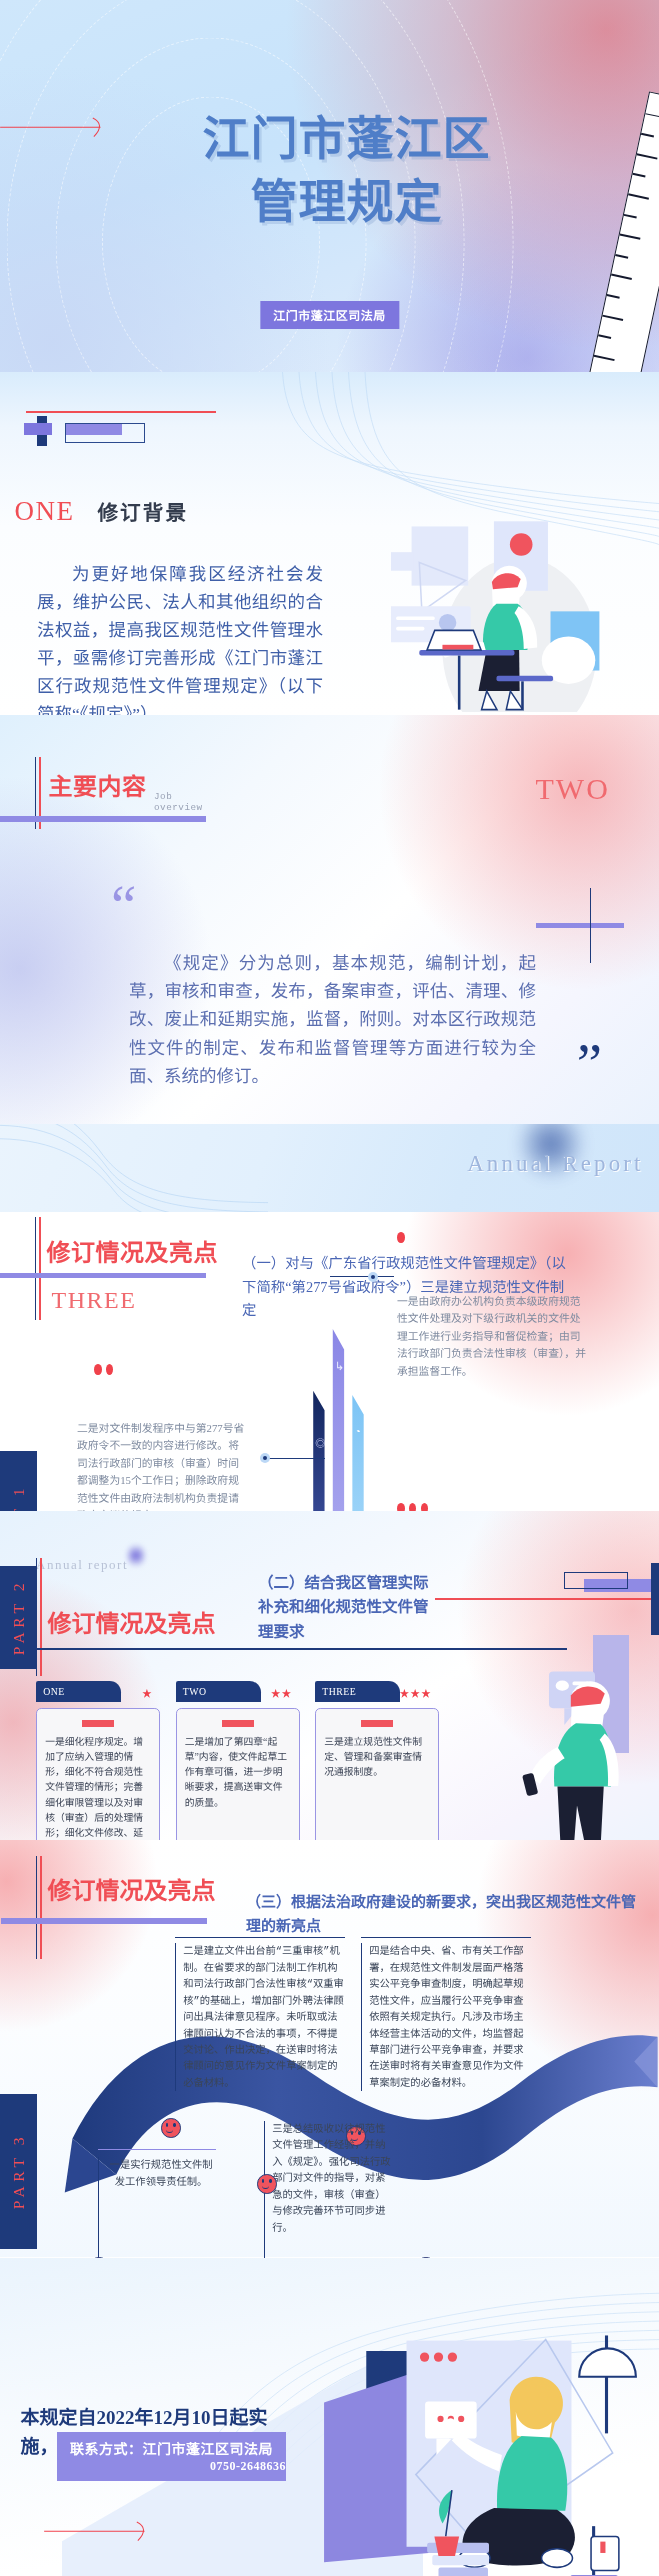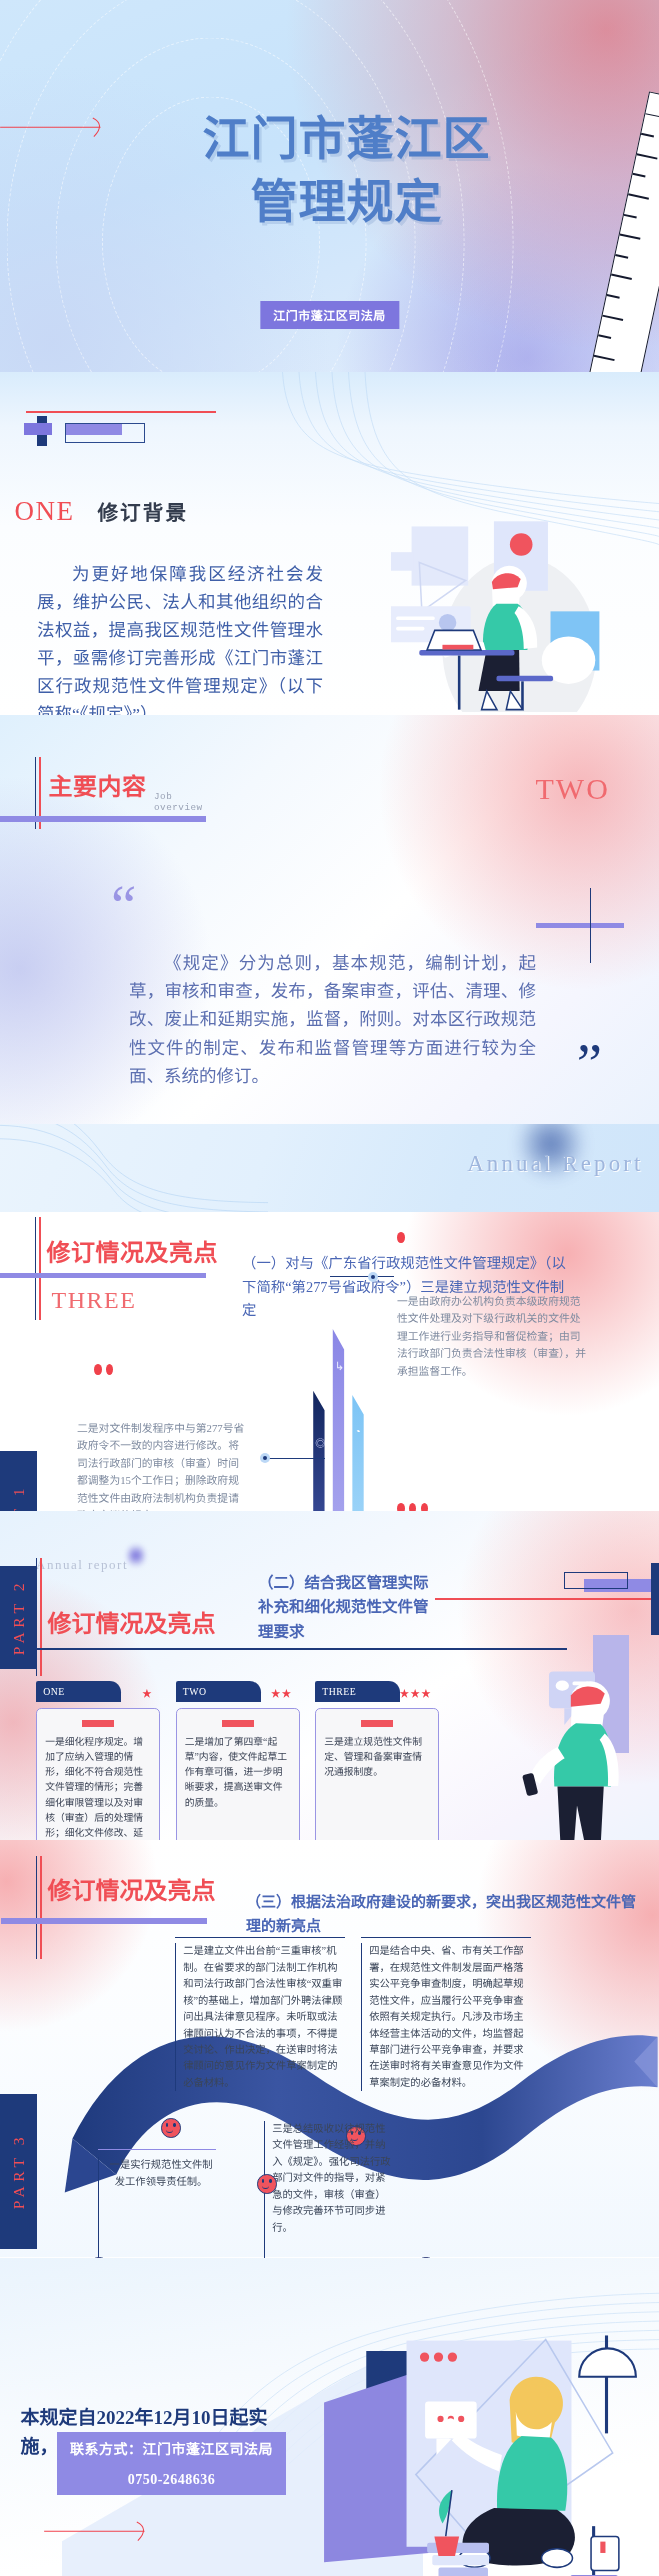--- a/index.html
+++ b/index.html
@@ -211,21 +211,21 @@
   }
   .head5{position:absolute;left:32px;top:31px;}
   .head5 .v-navy{position:absolute;left:4.1px;top:-15.5px;width:1px;height:103px;background:#1e3a7b;}
   .head5 .v-red{position:absolute;left:8.2px;top:-15.5px;width:1.5px;height:103px;background:#f04e55;}
   .head5 .zh{color:#f04e55;font-size:24px;font-weight:700;margin-left:15.5px;
     font-family:"Liberation Sans","DejaVu Sans",sans-serif;}
   .head5 .u-bar{position:absolute;left:-31px;top:47px;width:206px;height:5.7px;background:#8f8ae4;}
   .sub5{position:absolute;left:246px;top:35px;width:392px;color:#4a66b5;font-size:15px;line-height:1.6;
     font-family:"Liberation Sans","DejaVu Sans",sans-serif;font-weight:600;}
   .c5{position:absolute;color:#3a4558;font-size:10.3px;line-height:1.6;
-    font-family:Liberation Serif, serif;}
+    font-family:Liberation Mono, monospace;}
   .c5 .topline{width:100%;height:1px;background:#1e3a7b;margin-bottom:5.2px;}
   .c5 .botline{width:100%;height:1px;background:#8f8ae4;margin-top:6.2px;}
   .smiley{position:absolute;width:17.5px;height:17.5px;border-radius:50%;background:#f0545e;
     border:1.5px solid #1e3a7b;}
   .smiley::before,.smiley::after{content:"";position:absolute;top:4.1px;width:2.6px;height:3.6px;
     border-radius:50%;background:#1e3a7b;}
   .smiley::before{left:3.6px;} .smiley::after{right:3.6px;}
   .smiley i{position:absolute;left:3.6px;bottom:3.6px;width:7.2px;height:3.1px;
     border-bottom:1.5px solid #1e3a7b;border-radius:0 0 5.2px 5.2px;}
 
@@ -234,21 +234,21 @@
     position:absolute;left:0;top:2258px;width:659px;height:339px;
     background:linear-gradient(170deg,#eaf4fd 0%,#f6fafe 35%,#ffffff 70%,#ffffff 100%);
     overflow:hidden;
   }
   .foot-text{position:absolute;left:20.6px;top:126px;width:278px;color:#1e3a7b;font-size:19px;
     font-weight:700;line-height:1.55;font-family:"Liberation Serif","DejaVu Serif",serif;}
   .foot-contact{position:absolute;left:57px;top:2432px;width:229px;background:#8f8ae4;color:#fff;
     text-align:center;padding:6.2px 0 7.2px;font-weight:700;
     font-family:"Liberation Serif","DejaVu Serif",serif;}
   .foot-contact .l1{font-size:14px;letter-spacing:0.5px;}
-  .foot-contact .l2{font-size:14px;letter-spacing:0.5px;margin-top:14px;}
+  .foot-contact .l2{font-size:12px;letter-spacing:0.5px;margin-top:1px;text-align:right;}
   .foot-arrow{position:absolute;left:44px;top:2521px;width:129px;height:20.6px;}
   .foot-person{position:absolute;right:5.2px;top:62px;width:330px;height:268px;}
 </style>
 </head>
 <body>
 
 <div class="page">
 
   <section class="hero">
     <div class="rings">

